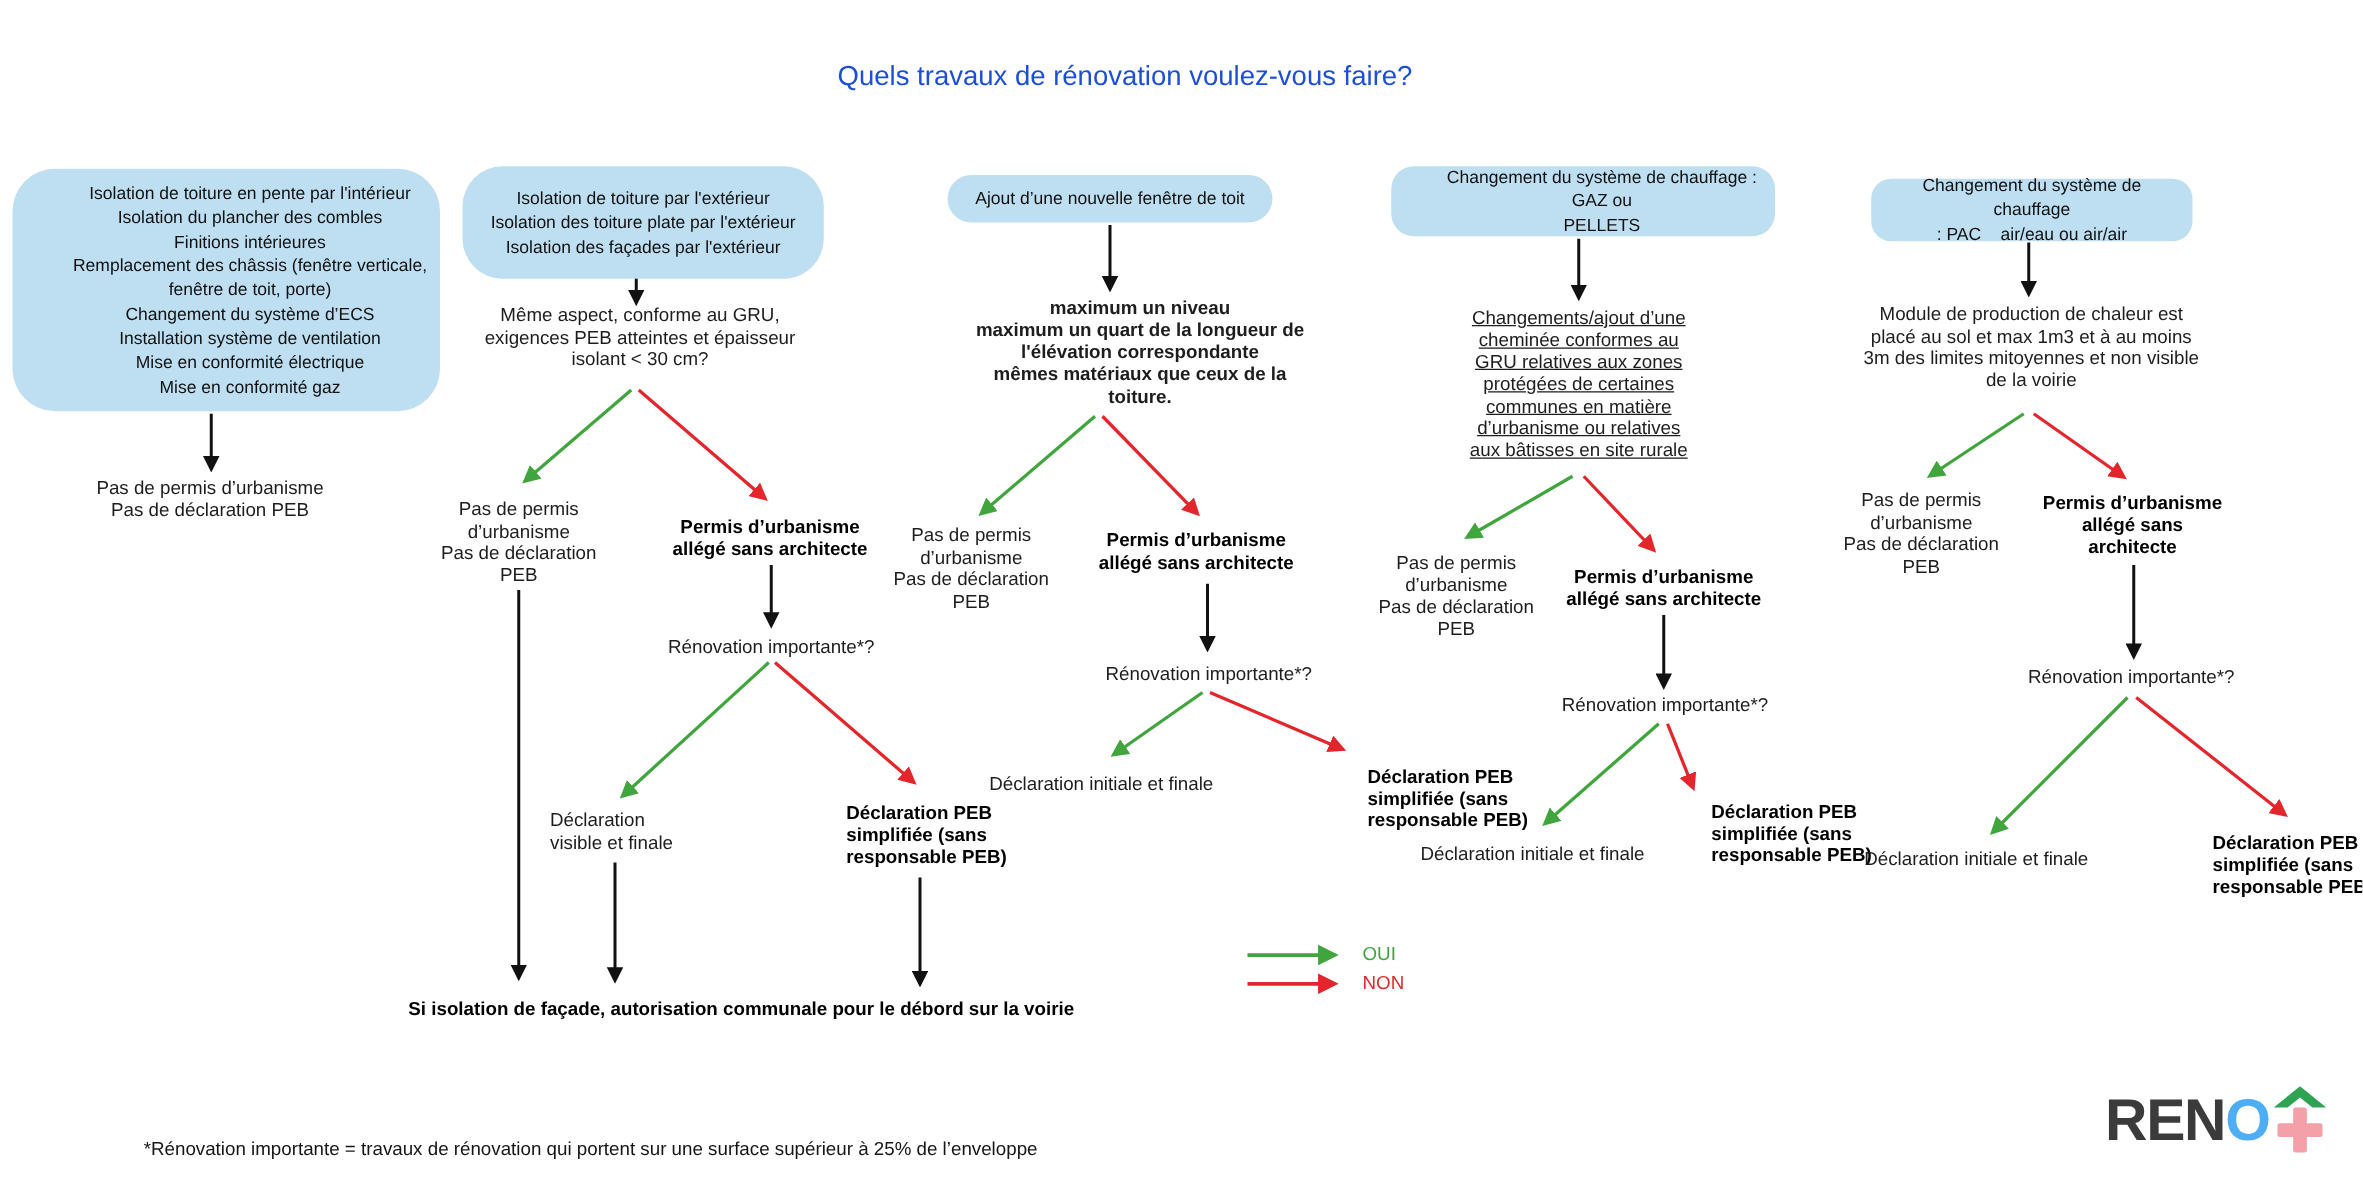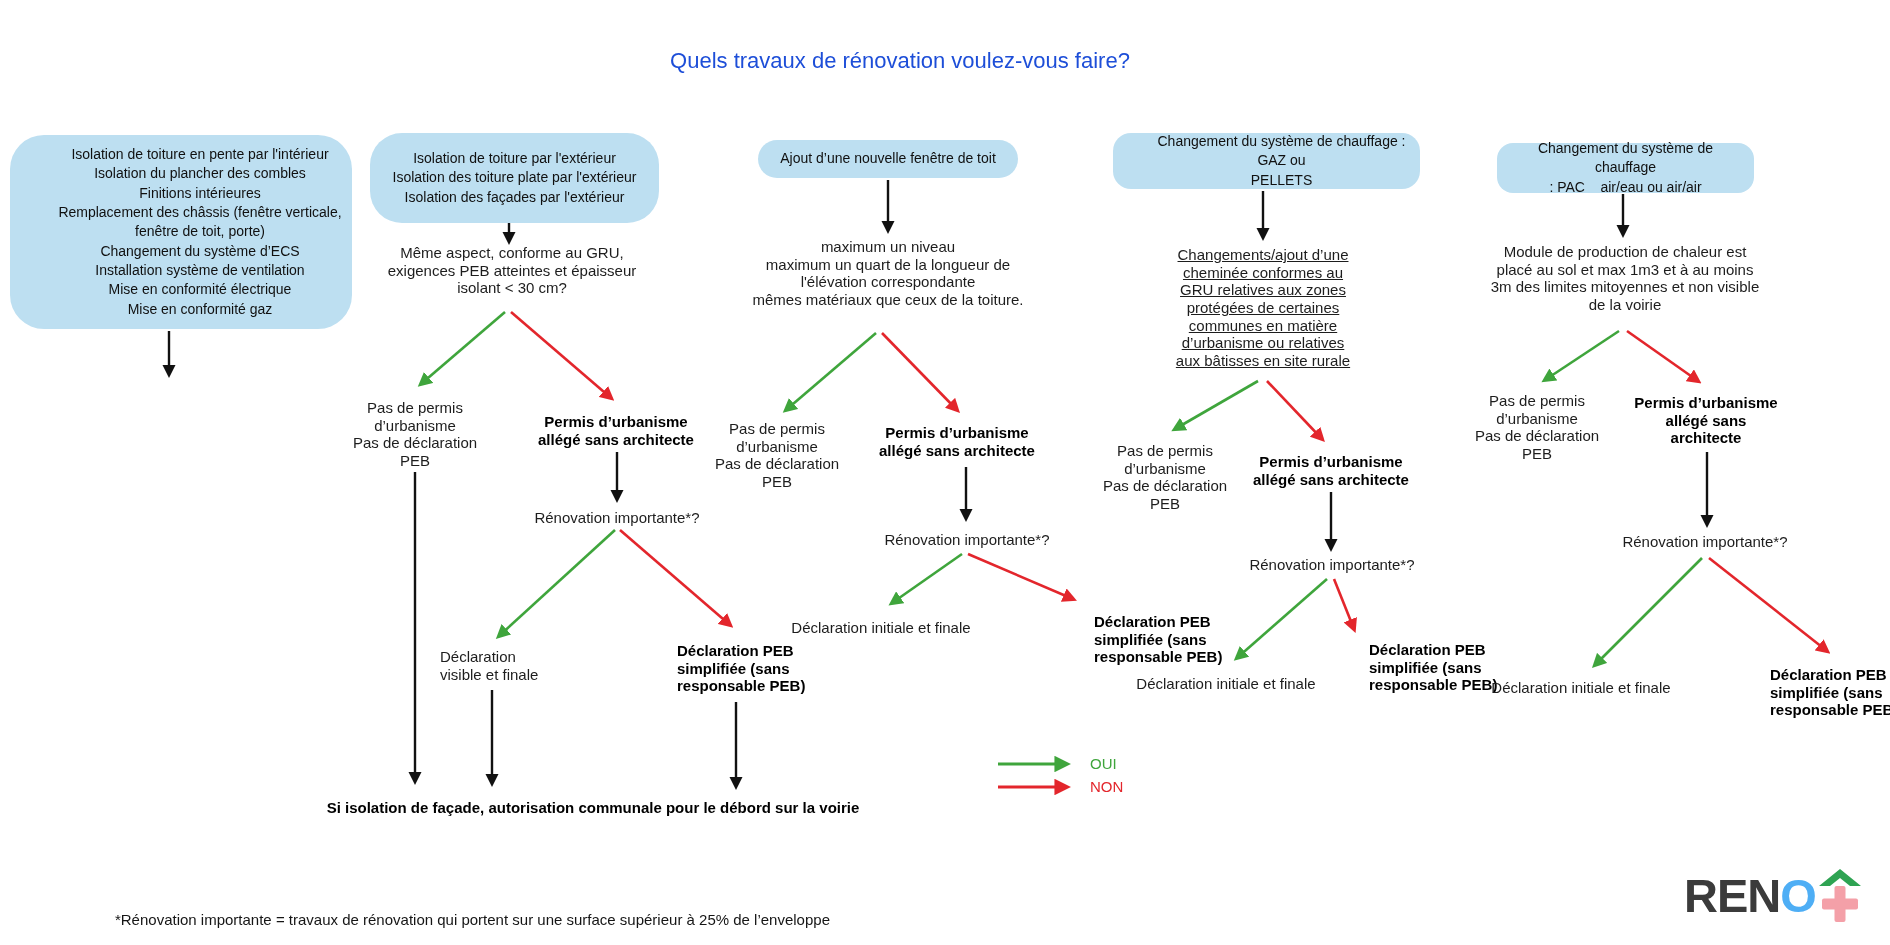--- a/index.html
+++ b/index.html
@@ -81,20 +81,22 @@
 
   <div class="bluebox" style="left:10px;top:135px;width:342px;height:194px;border-radius:34px;padding-left:48px;">Isolation de toiture en pente par l'intérieur
 Isolation du plancher des combles
 Finitions intérieures
 Remplacement des châssis (fenêtre verticale,
 fenêtre de toit, porte)
 Changement du système d’ECS
 Installation système de ventilation
 Mise en conformité électrique
 Mise en conformité gaz</div>
+  <div class="node" style="left:43px;top:382px;width:250px;">Pas de permis d’urbanisme
+Pas de déclaration PEB</div>
 
   <div class="bluebox" style="left:370px;top:133px;width:289px;height:90px;border-radius:32px;">Isolation de toiture par l'extérieur
 Isolation des toiture plate par l'extérieur
 Isolation des façades par l'extérieur</div>
   <div class="node" style="left:372px;top:244px;width:280px;">Même aspect, conforme au GRU,
 exigences PEB atteintes et épaisseur
 isolant &lt; 30 cm?</div>
   <div class="node" style="left:325px;top:399px;width:180px;">Pas de permis
 d’urbanisme
 Pas de déclaration
@@ -103,21 +105,21 @@
 allégé sans architecte</div>
   <div class="node" style="left:507px;top:509px;width:220px;">Rénovation importante*?</div>
   <div class="node leftal" style="left:440px;top:648px;width:160px;">Déclaration
 visible et finale</div>
   <div class="node bold leftal" style="left:677px;top:642px;width:170px;">Déclaration PEB
 simplifiée (sans
 responsable PEB)</div>
   <div class="node note" style="left:303px;top:799px;width:580px;">Si isolation de façade, autorisation communale pour le débord sur la voirie</div>
 
   <div class="bluebox" style="left:758px;top:140px;width:260px;height:38px;border-radius:19px;">Ajout d’une nouvelle fenêtre de toit</div>
-  <div class="node" style="left:748px;top:238px;width:280px;">maximum un niveau
+  <div class="node" style="left:772px;top:238px;width:280px;font-weight:bold;">maximum un niveau
 maximum un quart de la longueur de
 l'élévation correspondante
 mêmes matériaux que ceux de la toiture.</div>
   <div class="node" style="left:687px;top:420px;width:180px;">Pas de permis
 d’urbanisme
 Pas de déclaration
 PEB</div>
   <div class="node bold" style="left:847px;top:424px;width:220px;">Permis d’urbanisme
 allégé sans architecte</div>
   <div class="node" style="left:857px;top:531px;width:220px;">Rénovation importante*?</div>

